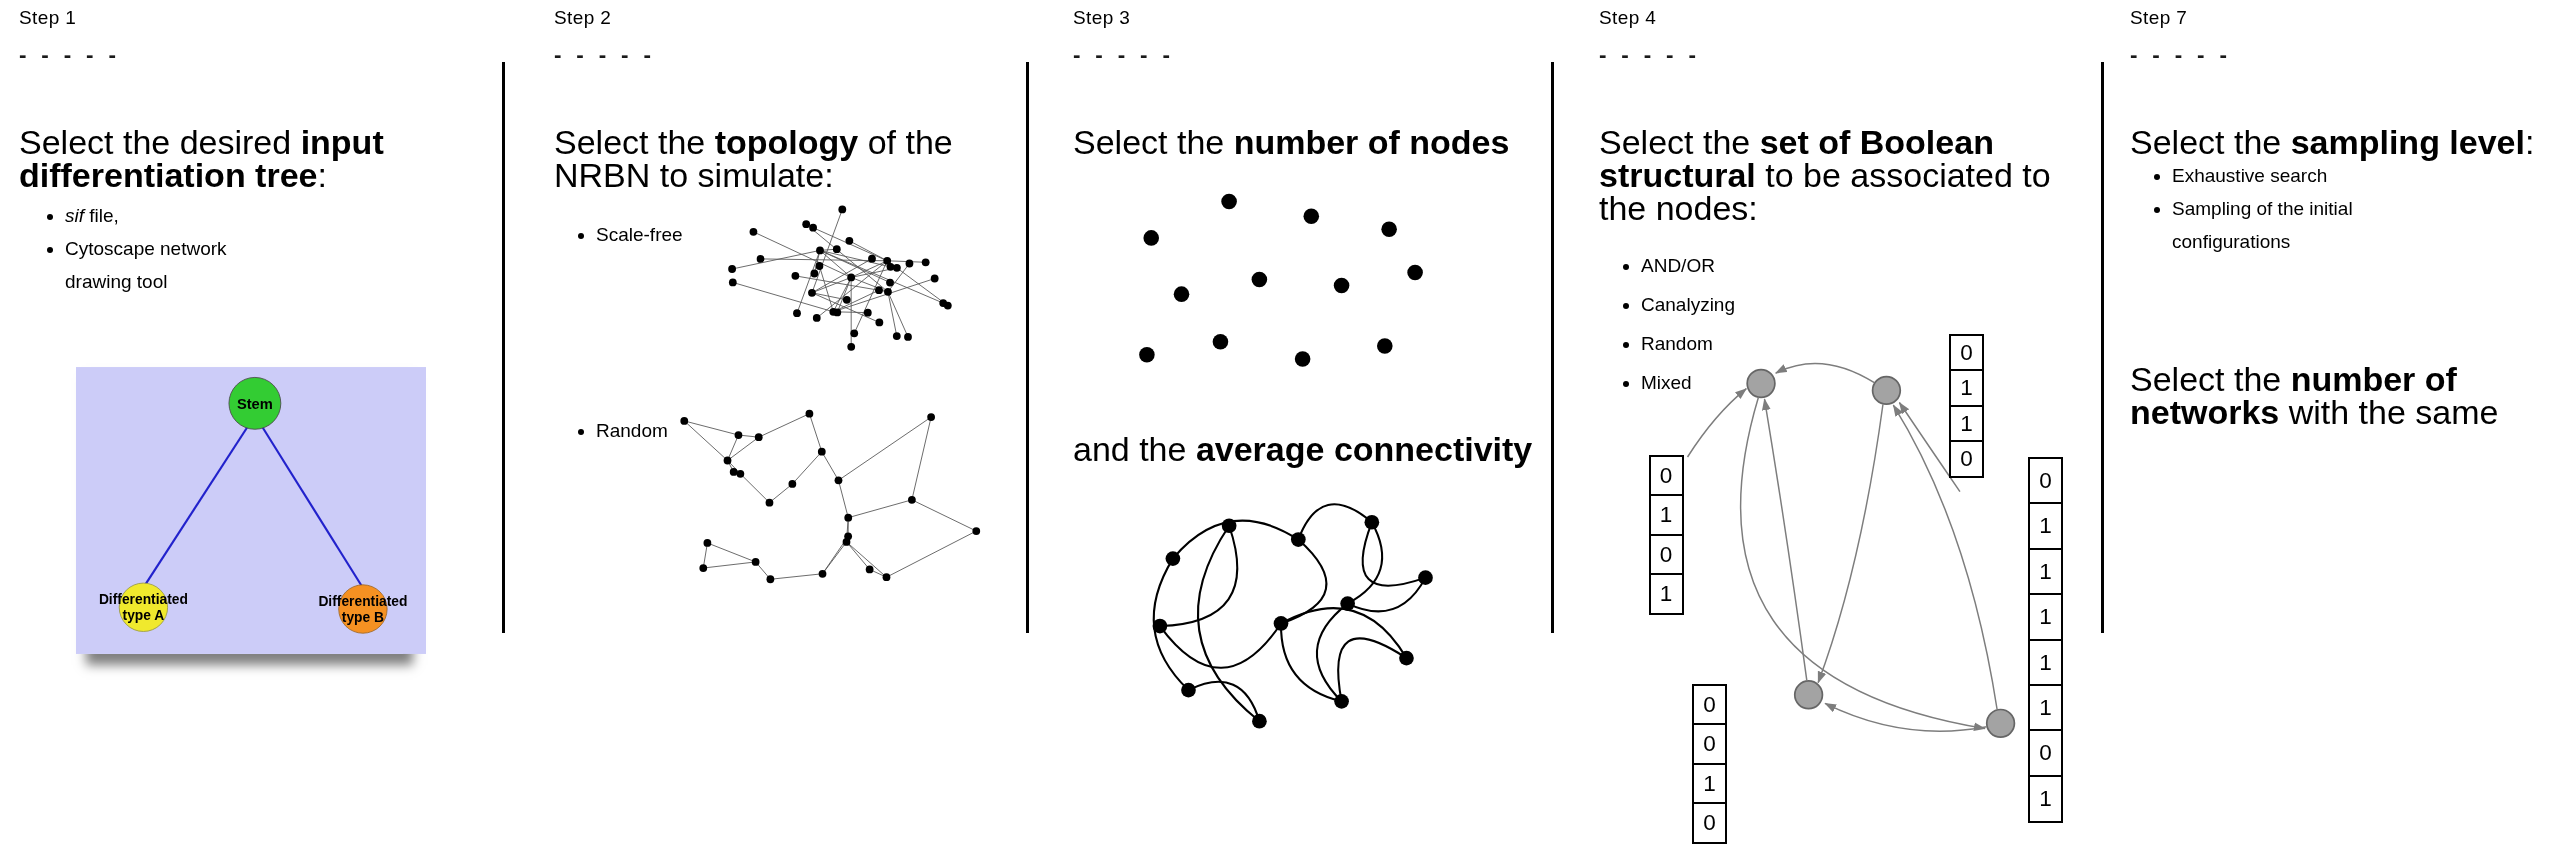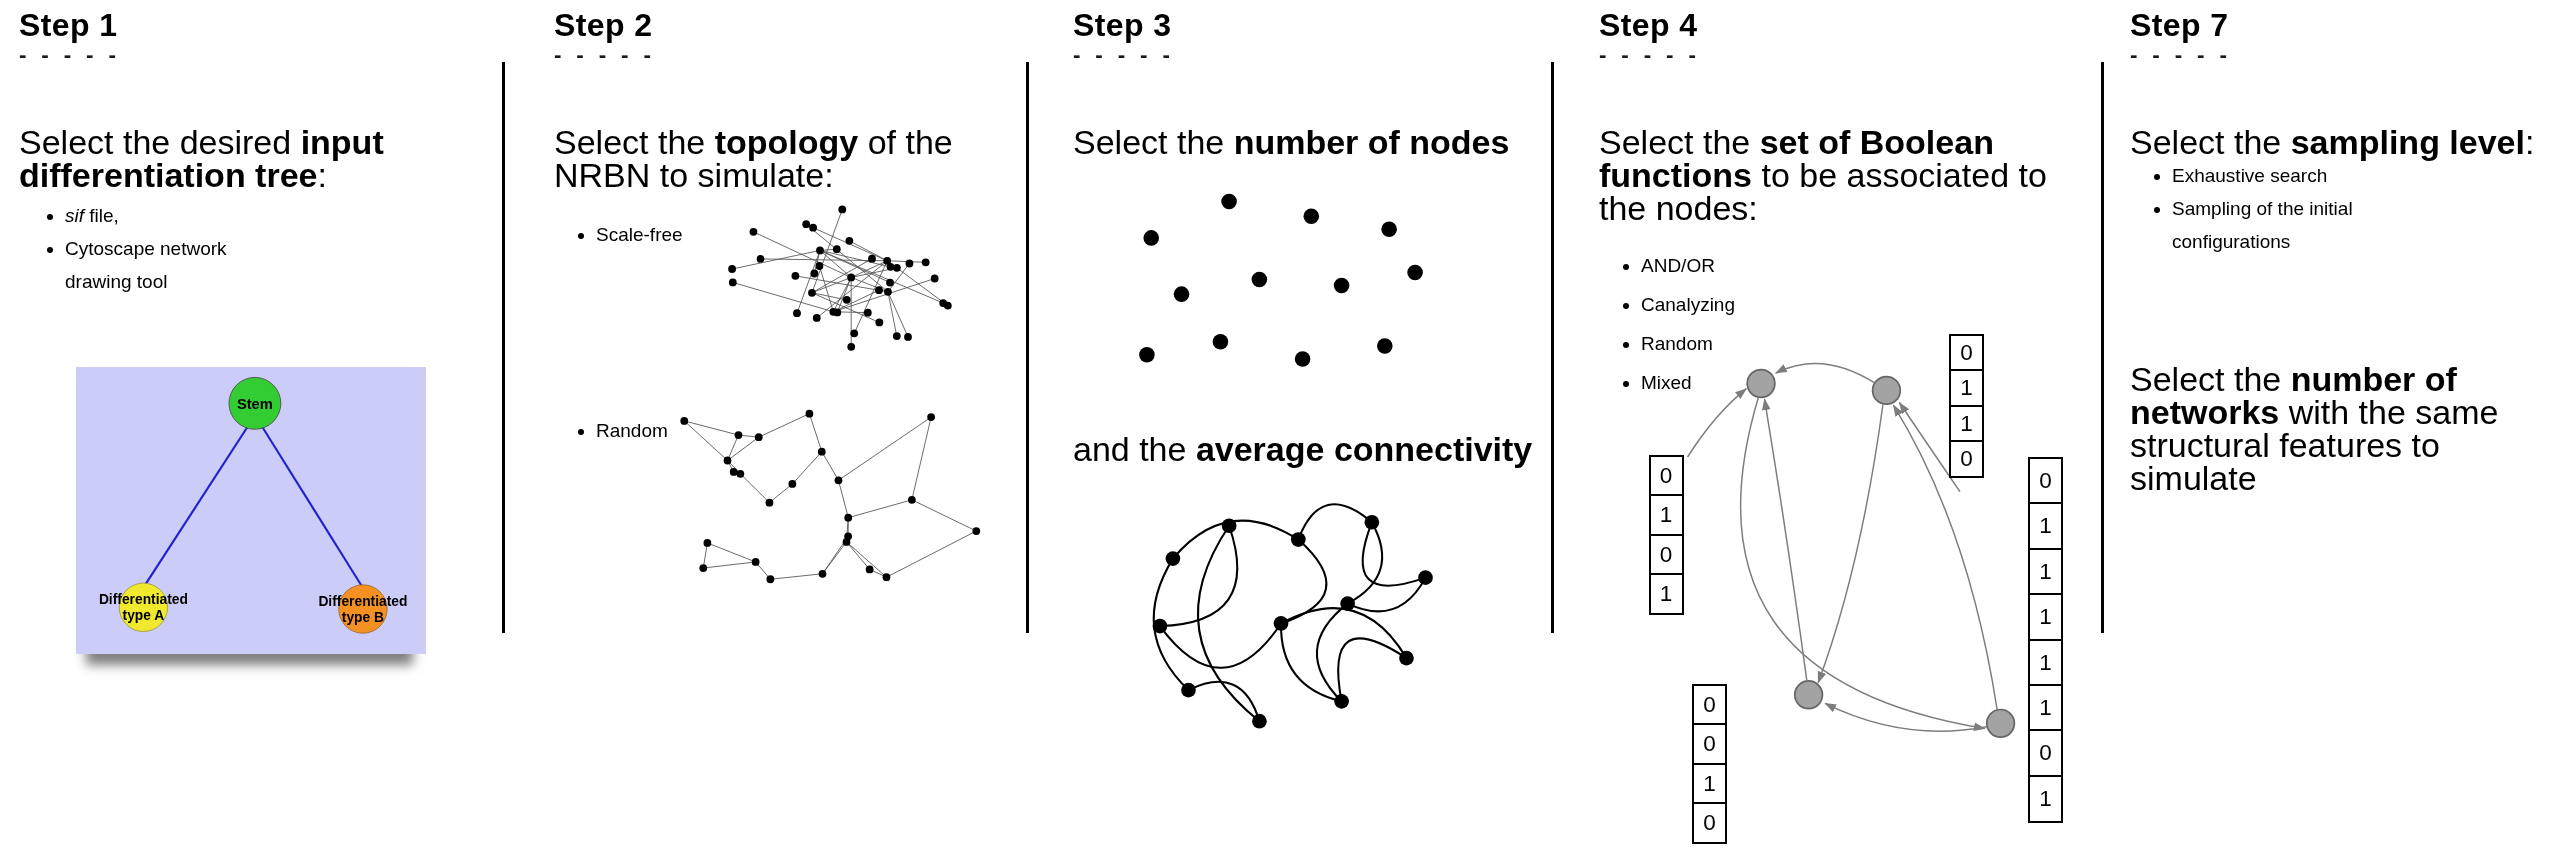--- a/index.html
+++ b/index.html
@@ -1,19 +1,19 @@
 <!DOCTYPE html>
 <html style="font-size:14px"><head>
 <meta charset="utf-8">
 <style>
   *{margin:0;padding:0;box-sizing:border-box}
   html,body{width:2576px;height:851px;background:#fff;color:#000;
     font-family:"Liberation Sans",sans-serif;overflow:hidden;position:relative}
   .abs{position:absolute}
-  .heading{font-size:32px;font-weight:bold;letter-spacing:0.4px}
+  .heading{font-size:19px;font-weight:normal;letter-spacing:0.4px}
   .dashes{font-size:22.5px;font-weight:bold;letter-spacing:4.3px;color:#1a1a1a}
   .para{font-size:34px;line-height:33px}
   .para b{font-weight:bold}
   ul.bullets{list-style:disc;padding-left:42px;font-size:19px;line-height:33px}
   ul.bullets li{margin:0}
   ul.bullets.spaced li{margin-bottom:6px}
   .divider{position:absolute;top:62px;width:2.6px;height:571px;background:#000}
   .fig{position:absolute}
   .tree-wrap{box-shadow:9.5px 11.2px 10.4px rgba(0,0,0,.5)}
   svg text{font-family:"Liberation Sans",sans-serif}
@@ -274,21 +274,21 @@
       <circle cx="185" cy="175" r="8.5" fill="#000"></circle>
       <circle cx="262" cy="152" r="8.5" fill="#000"></circle>
     </svg>
 </div>
 
 <div class="abs heading" style="left:1599px;top:7px">Step 4</div>
 <div class="abs dashes" style="left:1599px;top:42px">- - - - -</div>
 
 <div class="abs para" style="left:1599px;top:126px;width:485px">
   <span>Select the </span><b>set of Boolean</b><br>
-  <b>functions</b><span> to be associated to</span><br>
+  <b>structural</b><span> to be associated to</span><br>
   <span>the nodes:</span>
 </div>
 
 <ul class="bullets spaced abs" style="left:1599px;top:249px;width:312px">
   <li>AND/OR</li>
   <li>Canalyzing</li>
   <li>Random</li>
   <li>Mixed</li>
 </ul>
 
@@ -356,15 +356,14 @@
 </div>
 
 <ul class="bullets abs" style="left:2130px;top:159px;width:424px">
   <li><span>Exhaustive search</span></li>
   <li><span>Sampling of the initial</span><br><span>configurations</span></li>
 </ul>
 
 <div class="abs para" style="left:2130px;top:363px;width:441px">
   <span>Select the </span><b>number of</b><br>
   <b>networks</b><span> with the same</span><br>
-  <span>structural features to simulate</span>
 </div>
 
 
 </body></html>

